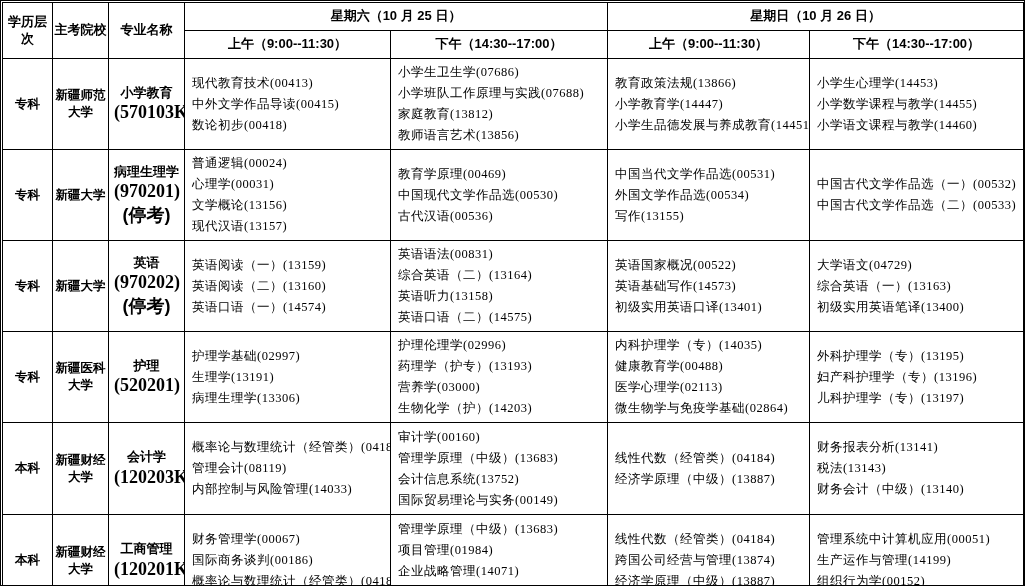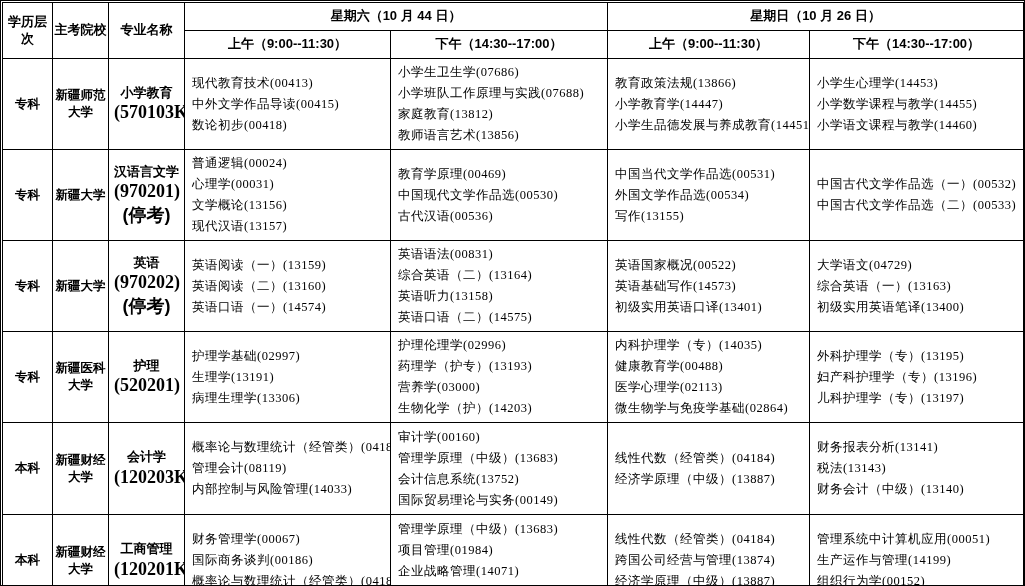--- a/index.html
+++ b/index.html
@@ -88,21 +88,21 @@
       <col style="width:206px">
         <col style="width:217px">
         <col style="width:202px">
         <col style="width:214px">
     </colgroup>
     <thead>
       <tr class="hdr-row">
         <th rowspan="2">学历层次</th>
         <th rowspan="2">主考院校</th>
         <th rowspan="2">专业名称</th>
-        <th colspan="2" class="day-cell">星期六（10 月 44 日）</th>
+        <th colspan="2" class="day-cell">星期六（10 月 25 日）</th>
         <th colspan="2" class="day-cell">星期日（10 月 26 日）</th>
       </tr>
       <tr class="hdr-row day-row">
         <th>上午（9:00--11:30）</th>
         <th>下午（14:30--17:00）</th>
         <th>上午（9:00--11:30）</th>
         <th>下午（14:30--17:00）</th>
       </tr>
     </thead>
     <tbody>
@@ -133,21 +133,21 @@
         <td class="c-courses">
             <div class="course-line">小学生心理学(14453)</div>
             <div class="course-line">小学数学课程与教学(14455)</div>
             <div class="course-line">小学语文课程与教学(14460)</div>
           </td>
       </tr>
       <tr class="row-std">
         <td class="c-level">专科</td>
         <td class="c-school">新疆大学</td>
         <td class="c-major">
-          <div class="major-name">汉语言文学</div>
+          <div class="major-name">病理生理学</div>
           <div class="major-code">(970201)</div>
           <div class="major-note">(停考)</div>
         </td>
         <td class="c-courses">
             <div class="course-line">普通逻辑(00024)</div>
             <div class="course-line">心理学(00031)</div>
             <div class="course-line">文学概论(13156)</div>
             <div class="course-line">现代汉语(13157)</div>
           </td>
         <td class="c-courses">

